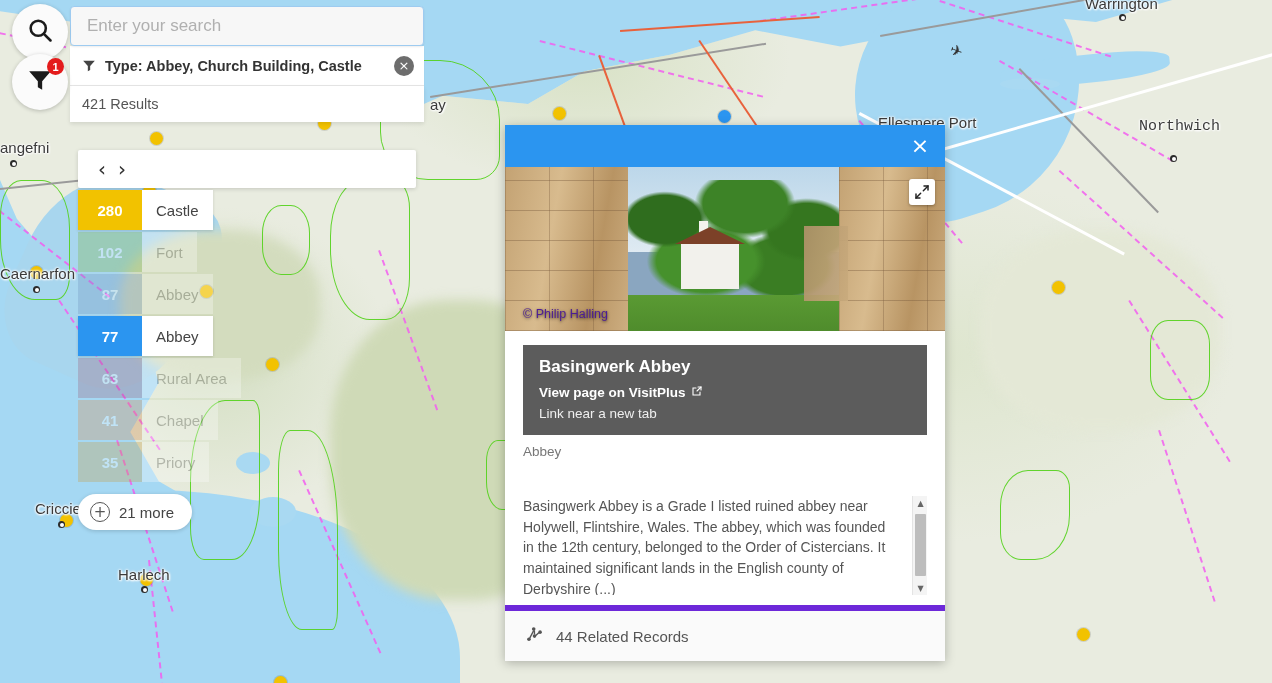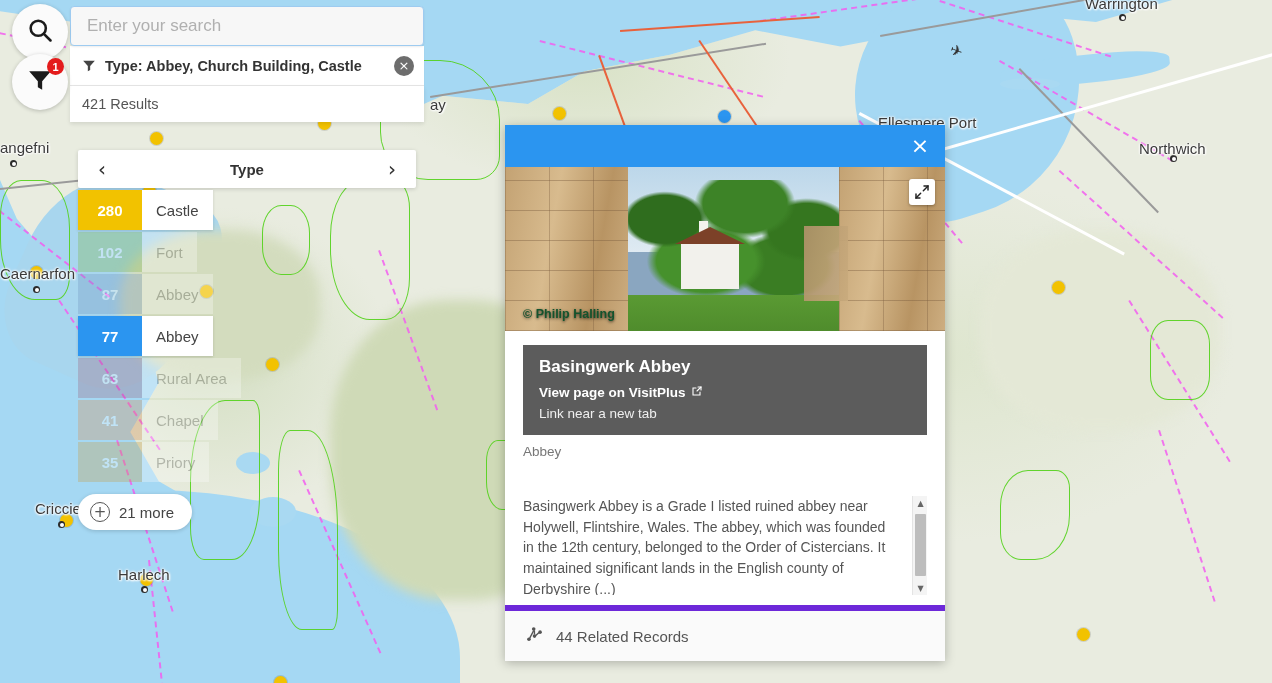--- a/index.html
+++ b/index.html
@@ -305,21 +305,21 @@
   }
   .photo-wall.left { left: 0; width: 28%; }
   .photo-wall.right { right: 0; width: 24%; }
   .photo-wall.rubble {
     right: 22%; width: 10%; height: 46%; top: auto; bottom: 18%;
     background: linear-gradient(100deg, #b09269, #c9ab7d);
     opacity: .92;
   }
   #photo-credit {
     position: absolute; left: 18px; bottom: 10px;
-    color: #14532d; font-size: 12.5px; font-weight: bold;
+    color: #4c1d95; font-size: 12.5px; font-weight: normal;
     text-shadow: 0 1px 3px rgba(0,0,0,.7);
   }
   #photo-expand {
     position: absolute; right: 10px; top: 12px;
     width: 26px; height: 26px; background: #fff;
     border-radius: 3px;
     display: flex; align-items: center; justify-content: center;
     box-shadow: 0 1px 3px rgba(0,0,0,.3); cursor: pointer;
   }
   #card-body { flex: 1 1 auto; position: relative; overflow: hidden; }
@@ -457,21 +457,21 @@
     <div class="airport" style="left:950px; top:42px;">✈</div>
 
     <div id="place-labels">
         <div class="placelabel" style="left: 0px; top: 139px;">angefni</div>
         <div class="placelabel" style="left: 0px; top: 265px;">Caernarfon</div>
         <div class="placelabel" style="left: 35px; top: 500px;">Criccieth</div>
         <div class="placelabel" style="left: 118px; top: 566px;">Harlech</div>
         <div class="placelabel" style="left: 430px; top: 96px;">ay</div>
         <div class="placelabel" style="left: 878px; top: 114px;">Ellesmere Port</div>
         <div class="placelabel" style="left: 1085px; top: -5px;">Warrington</div>
-        <div class="placelabel" style="left: 1139px; top: 140px;">Northwich</div>
+        <div class="placelabel" style="left: 1139px; top: 118px; font-family: Liberation Mono, monospace;">Northwich</div>
         <div class="placelabel" style="left: 920px; top: 199px;">er</div>
         <div class="placelabel" style="left: 928px; top: 514px;">re</div>
       </div>
   </div>
 
   <div id="search-panel">
     <input id="search-input" type="text" placeholder="Enter your search" style="">
 
     <div id="filter-chip">
       <span class="funnel-small">
@@ -501,21 +501,20 @@
           <path d="M2 4h20l-8 9.2V21l-4-2.4v-5.4z"></path>
         </svg>
       </span>
       <span class="badge">1</span>
     </div>
   </div>
 
   <div id="facet-panel">
     <div id="facet-header">
       <span class="arrow">‹</span>
-      <span id="facet-title">Type</span>
       <span class="arrow">›</span>
     </div>
 
     <div id="facet-list">
         <div class="facet-row">
           <div class="facet-count" style="background: rgb(242, 194, 0);">280</div>
           <div class="facet-label">Castle</div>
         </div>
         <div class="facet-row dim">
           <div class="facet-count" style="background: rgb(125, 179, 63);">102</div>

